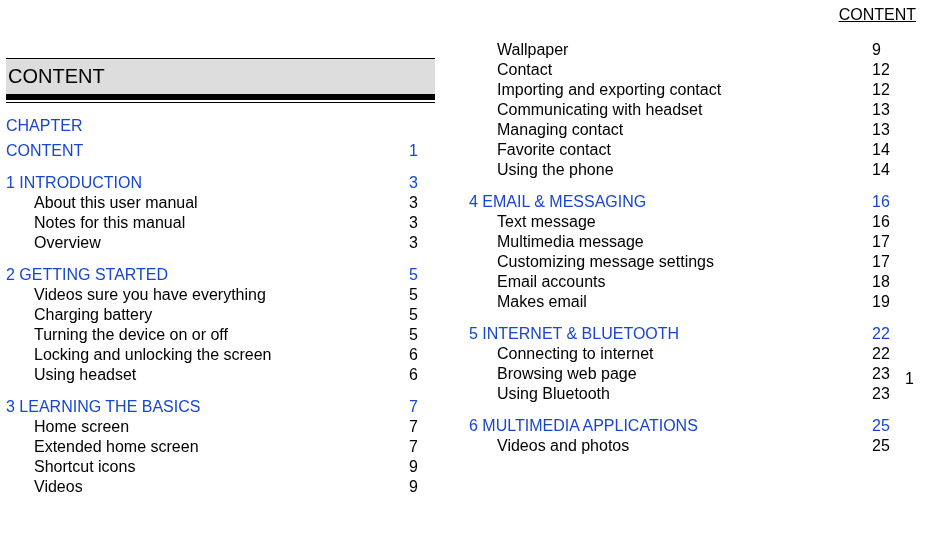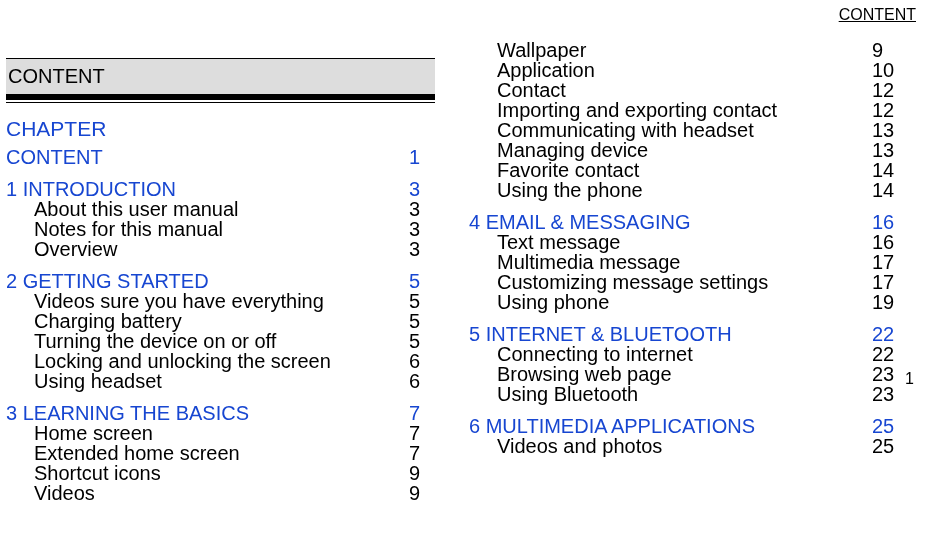--- a/index.html
+++ b/index.html
@@ -65,29 +65,29 @@
     background: #000;
   }
   .title-thin {
     height: 1px;
     background: #000;
     margin-top: 2px;
   }
 
   .chapter-label {
     color: #1746d1;
-    font-size: 21px;
+    font-size: 16px;
     margin: 12px 0 2px 0;
   }
 
   .row {
     display: flex;
     justify-content: space-between;
     align-items: baseline;
-    font-size: 20px;
+    font-size: 16px;
     line-height: 20px;
   }
   .row .name { flex: 1 1 auto; }
   .row .pg { flex: 0 0 26px; text-align: left; }
 
   .chapter-row {
     color: #1746d1;
     margin-top: 12px;
   }
   
@@ -196,37 +196,33 @@
     </div>
 
     <div class="col right">
       <div class="col-top-pad"></div>
       <div class="sub-rows" id="right-cont">
           <div class="row">
             <span class="name">Wallpaper</span>
             <span class="pg">9</span>
           </div>
           <div class="row">
-            <span class="name">Application</span>
-            <span class="pg">10</span>
-          </div>
-          <div class="row">
             <span class="name">Contact</span>
             <span class="pg">12</span>
           </div>
           <div class="row">
             <span class="name">Importing and exporting contact</span>
             <span class="pg">12</span>
           </div>
           <div class="row">
             <span class="name">Communicating with headset</span>
             <span class="pg">13</span>
           </div>
           <div class="row">
-            <span class="name">Managing device</span>
+            <span class="name">Managing contact</span>
             <span class="pg">13</span>
           </div>
           <div class="row">
             <span class="name">Favorite contact</span>
             <span class="pg">14</span>
           </div>
           <div class="row">
             <span class="name">Using the phone</span>
             <span class="pg">14</span>
           </div>
@@ -243,21 +239,25 @@
             </div>
             <div class="row">
               <span class="name">Multimedia message</span>
               <span class="pg">17</span>
             </div>
             <div class="row">
               <span class="name">Customizing message settings</span>
               <span class="pg">17</span>
             </div>
             <div class="row">
-              <span class="name">Using phone</span>
+              <span class="name">Email accounts</span>
+              <span class="pg">18</span>
+            </div>
+            <div class="row">
+              <span class="name">Makes email</span>
               <span class="pg">19</span>
             </div>
           </div>
           <div class="row chapter-row">
             <span class="name">5 INTERNET &amp; BLUETOOTH</span>
             <span class="pg">22</span>
           </div>
           <div class="sub-rows">
             <div class="row">
               <span class="name">Connecting to internet</span>

